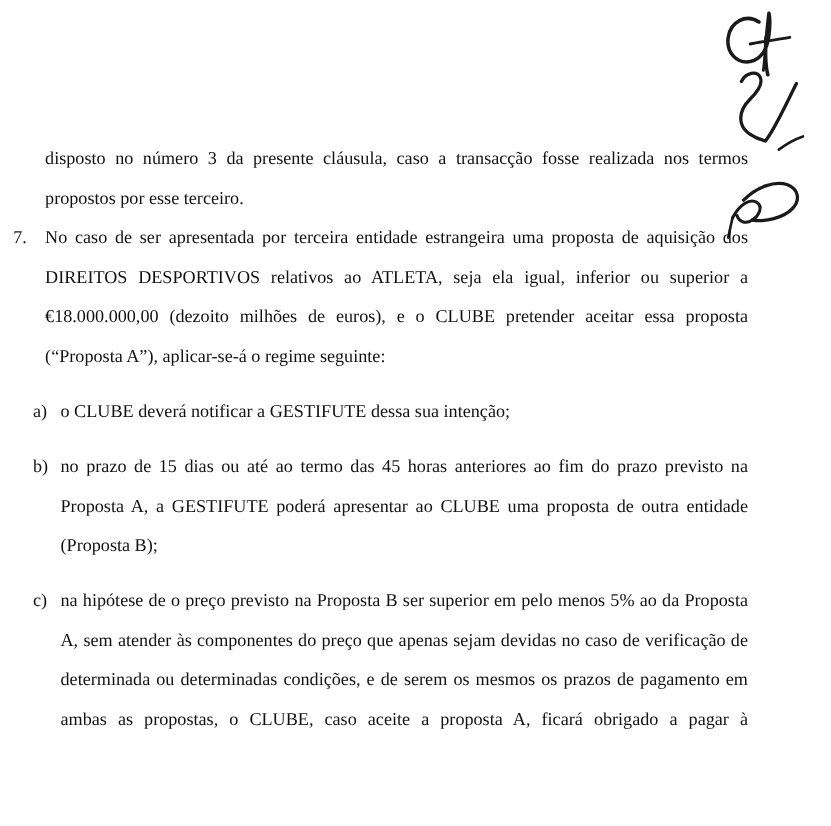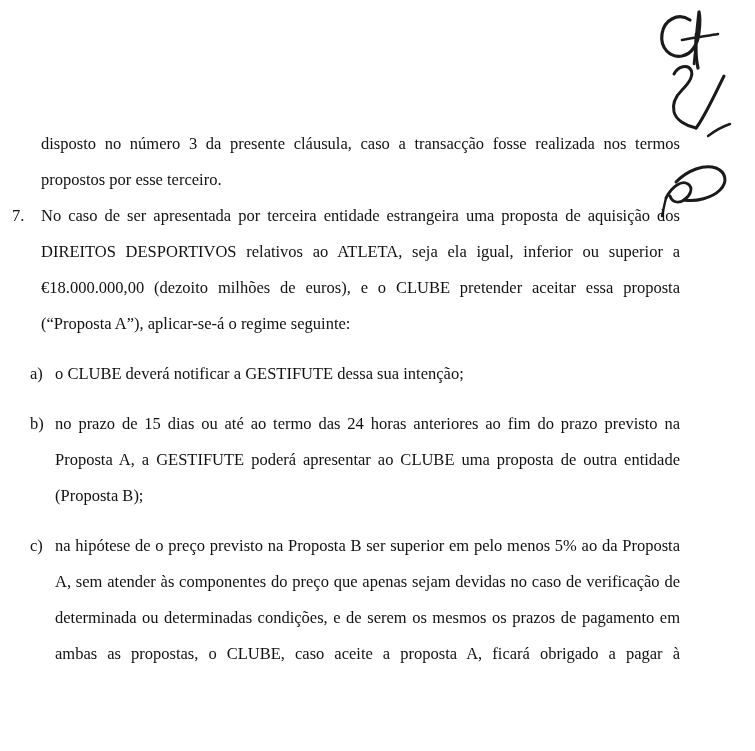--- a/index.html
+++ b/index.html
@@ -124,21 +124,21 @@
 
     <div class="list-block">
 
       <div class="list-item">
         <div class="marker marker-letter">a)</div>
         <div class="ptext">o CLUBE deverá notificar a GESTIFUTE dessa sua intenção;</div>
       </div>
 
       <div class="list-item">
         <div class="marker marker-letter">b)</div>
-        <div class="ptext">no prazo de 15 dias ou até ao termo das 24 horas anteriores ao fim do prazo previsto na Proposta A, a GESTIFUTE poderá apresentar ao CLUBE uma proposta de outra entidade (Proposta B);</div>
+        <div class="ptext">no prazo de 15 dias ou até ao termo das 45 horas anteriores ao fim do prazo previsto na Proposta A, a GESTIFUTE poderá apresentar ao CLUBE uma proposta de outra entidade (Proposta B);</div>
       </div>
 
       <div class="list-item">
         <div class="marker marker-letter">c)</div>
         <div class="ptext">na hipótese de o preço previsto na Proposta B ser superior em pelo menos 5% ao da Proposta A, sem atender às componentes do preço que apenas sejam devidas no caso de verificação de determinada ou determinadas condições, e de serem os mesmos os prazos de pagamento em ambas as propostas, o CLUBE, caso aceite a proposta A, ficará obrigado a pagar à GESTIFUTE o valor que esta receberia, em conformidade com o disposto no n.º 3 desta Cláusula, caso a transacção fosse realizada nos termos constantes da Proposta B, mas sem que sejam devidas as componentes do preço que dependessem da verificação de determinada ou determinadas condições.</div>
       </div>
 
     </div>
   </div>
 

